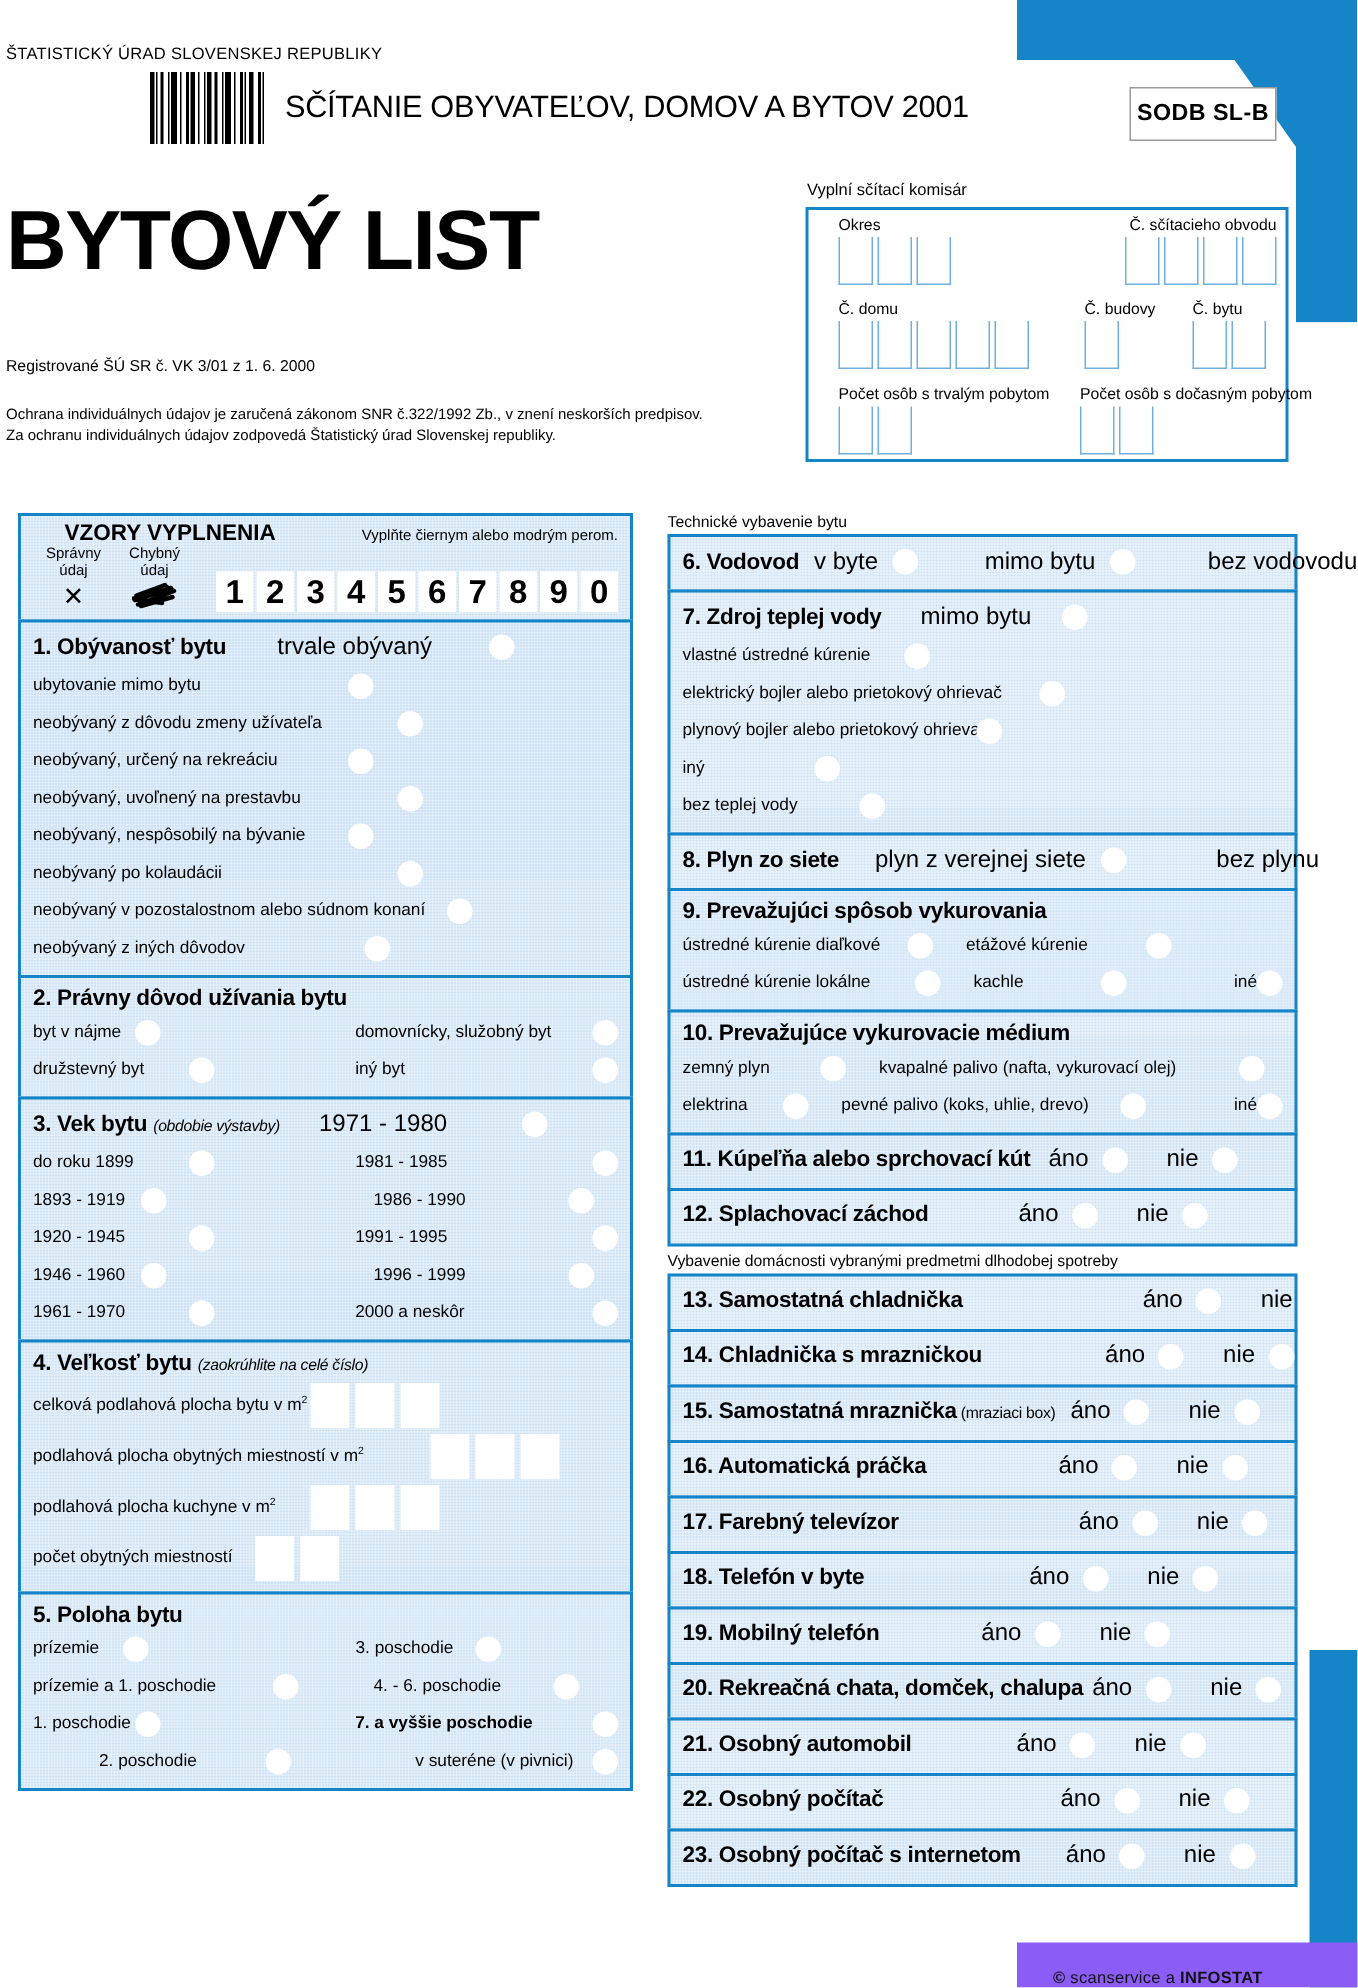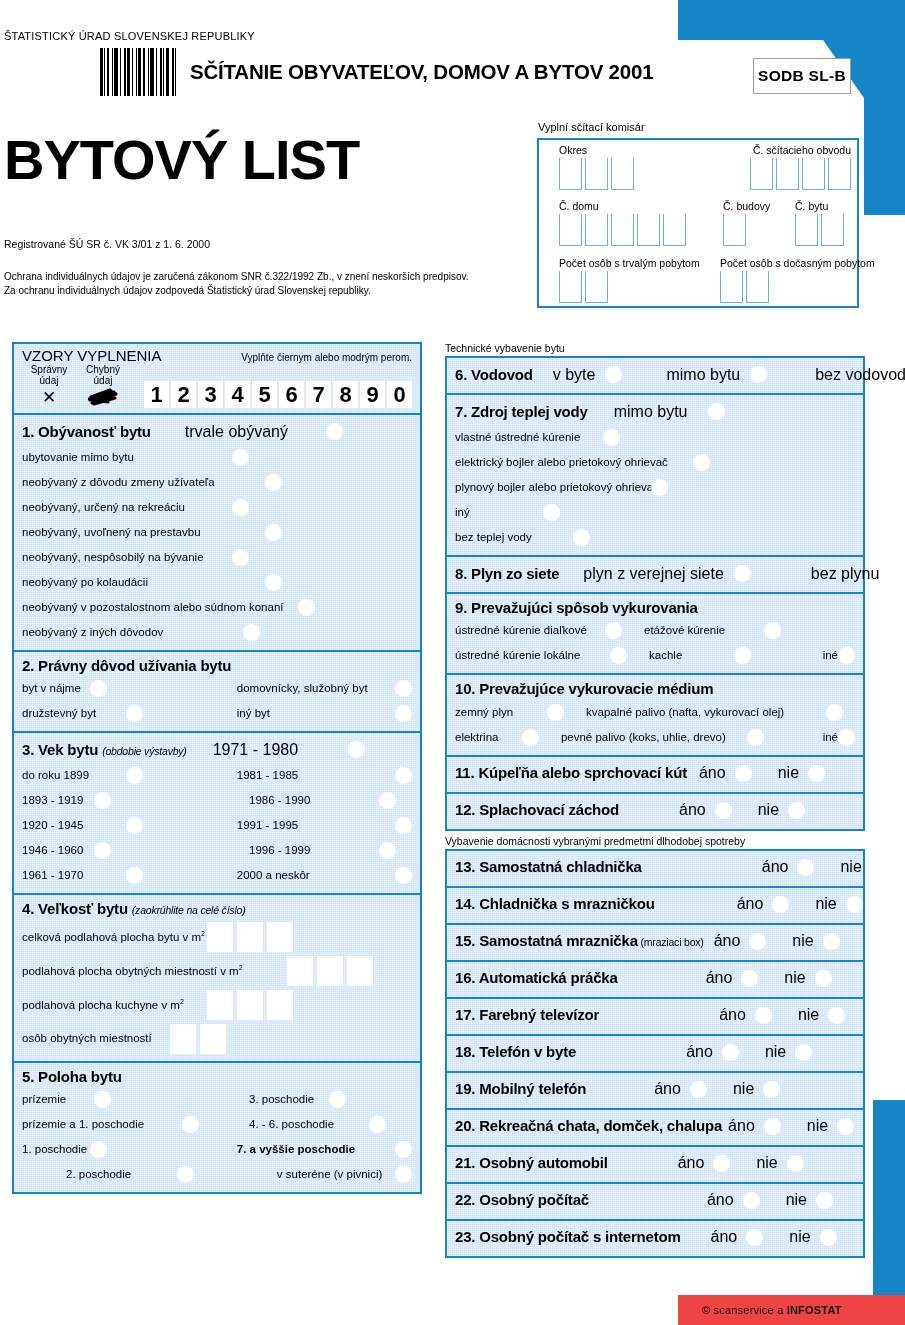--- a/index.html
+++ b/index.html
@@ -16,34 +16,34 @@
     background:#1585c8;
     clip-path:polygon(0 0,227px 0,227px 215px,186px 215px,186px 98px,
                       145px 40px,0 40px);
   }
   .blue-bottom{
     position:absolute;left:873px;top:1100px;width:32px;height:225px;
     background:#1585c8;
   }
   .footer-bar{
     position:absolute;left:678px;top:1295px;width:227px;height:30px;
-    background:#ef4444;display:flex;align-items:center;
+    background:#8b5cf6;display:flex;align-items:flex-end;
   }
   .footer-txt{
     font-size:11px;font-weight:bold;color:#111;padding-left:24px;
     letter-spacing:.2px;white-space:nowrap;
   }
   .footer-txt .lt{font-weight:normal;}
 
   
   .org{position:absolute;left:4px;top:30px;font-size:11px;letter-spacing:.2px;}
   .barcode{position:absolute;left:100px;top:48px;width:78px;height:48px;}
   .barcode i{display:inline-block;height:48px;background:#000;vertical-align:top;}
   .maintitle{
-    position:absolute;left:190px;top:60px;font-size:20.5px;font-weight:bold;
+    position:absolute;left:190px;top:60px;font-size:20.5px;font-weight:normal;
     letter-spacing:-.2px;white-space:nowrap;text-align:center;
   }
   .sodb{
     position:absolute;left:753px;top:58px;width:96px;height:34px;
     border:1px solid #9a9a9a;background:#fff;
     display:flex;align-items:center;justify-content:center;
     font-size:15.5px;font-weight:bold;letter-spacing:.3px;
   }
   .bigtitle{
     position:absolute;left:4px;top:132px;font-size:56px;font-weight:bold;
@@ -98,21 +98,21 @@
   }
   .sqs{display:flex;gap:4px;}
 
   
   .inline-head{display:flex;align-items:center;height:27px;white-space:nowrap;}
   .inline-head .sec-title{margin:0;}
   .sup{font-size:7px;vertical-align:super;}
 
   
   .sample-head{display:flex;align-items:baseline;justify-content:space-between;}
-  .sample-title{font-size:15px;font-weight:normal;}
+  .sample-title{font-size:15px;font-weight:bold;margin-left:21px;}
   .sample-hint{font-size:10px;}
   .sample-row{display:flex;align-items:flex-end;margin-top:0px;}
   .samp-col{text-align:center;font-size:10px;line-height:1.1;}
   .samp-mark{font-size:17px;font-weight:bold;line-height:1;height:22px;
              display:flex;align-items:center;justify-content:center;}
   .scribble{width:30px;height:18px;}
   .digits{display:flex;gap:2px;margin-left:14px;}
   .dg{
     width:25px;height:27px;background:#fff;display:flex;
     align-items:center;justify-content:center;
@@ -378,34 +378,34 @@
         </div>
         <div class="row" style="height: 34px;">
           <span class="lbl" style="width: 185px;">podlahová plocha kuchyne v m<span class="sup">2</span></span>
           <span class="sqs">
             <span class="sq"></span>
             <span class="sq"></span>
             <span class="sq"></span>
           </span>
         </div>
         <div class="row" style="height: 34px;">
-          <span class="lbl" style="width: 148px;">osôb obytných miestností</span>
+          <span class="lbl" style="width: 148px;">počet obytných miestností</span>
           <span class="sqs">
             <span class="sq"></span>
             <span class="sq"></span>
           </span>
         </div>
       </div>
   </div>
 
   <div class="panel">
     <div class="sec-title">5. Poloha bytu</div>
     <div id="s5-pairs">
         <div class="row">
-          <span class="lbl" style="width: 72px;">prízemie</span>
+          <span class="lbl" style="width: 60px;">prízemie</span>
           <span class="bub"></span>
           <span style="display: inline-block; width: 138px;"></span>
           <span class="lbl" style="margin-left: 0px; width: 80px;">3. poschodie</span>
           <span class="bub"></span>
         </div>
         <div class="row">
           <span class="lbl" style="width: 160px;">prízemie a 1. poschodie</span>
           <span class="bub"></span>
           <span style="display: inline-block; width: 50px;"></span>
           <span class="lbl" style="margin-left: 0px; width: 120px;">4. - 6. poschodie</span>
@@ -430,21 +430,21 @@
 
 </div>
 
 <div class="col-right">
 
   <div class="grp-label">Technické vybavenie bytu</div>
 
   <div class="panel">
     <div class="inline-head" id="s6-head">
       <span class="sec-title">6. Vodovod</span>
-    <span class="lbl" style="margin-left: 20px;">v byte</span>
+    <span class="lbl" style="margin-left: 10px;">v byte</span>
         <span class="bub" style="margin-left: 10px;"></span>
         <span class="lbl" style="margin-left: 44px;">mimo bytu</span>
         <span class="bub" style="margin-left: 10px;"></span>
         <span class="lbl" style="margin-left: 48px;">bez vodovodu</span>
       </div>
   </div>
 
   <div class="panel">
     <div class="inline-head">
       <span class="sec-title">7. Zdroj teplej vody</span>

